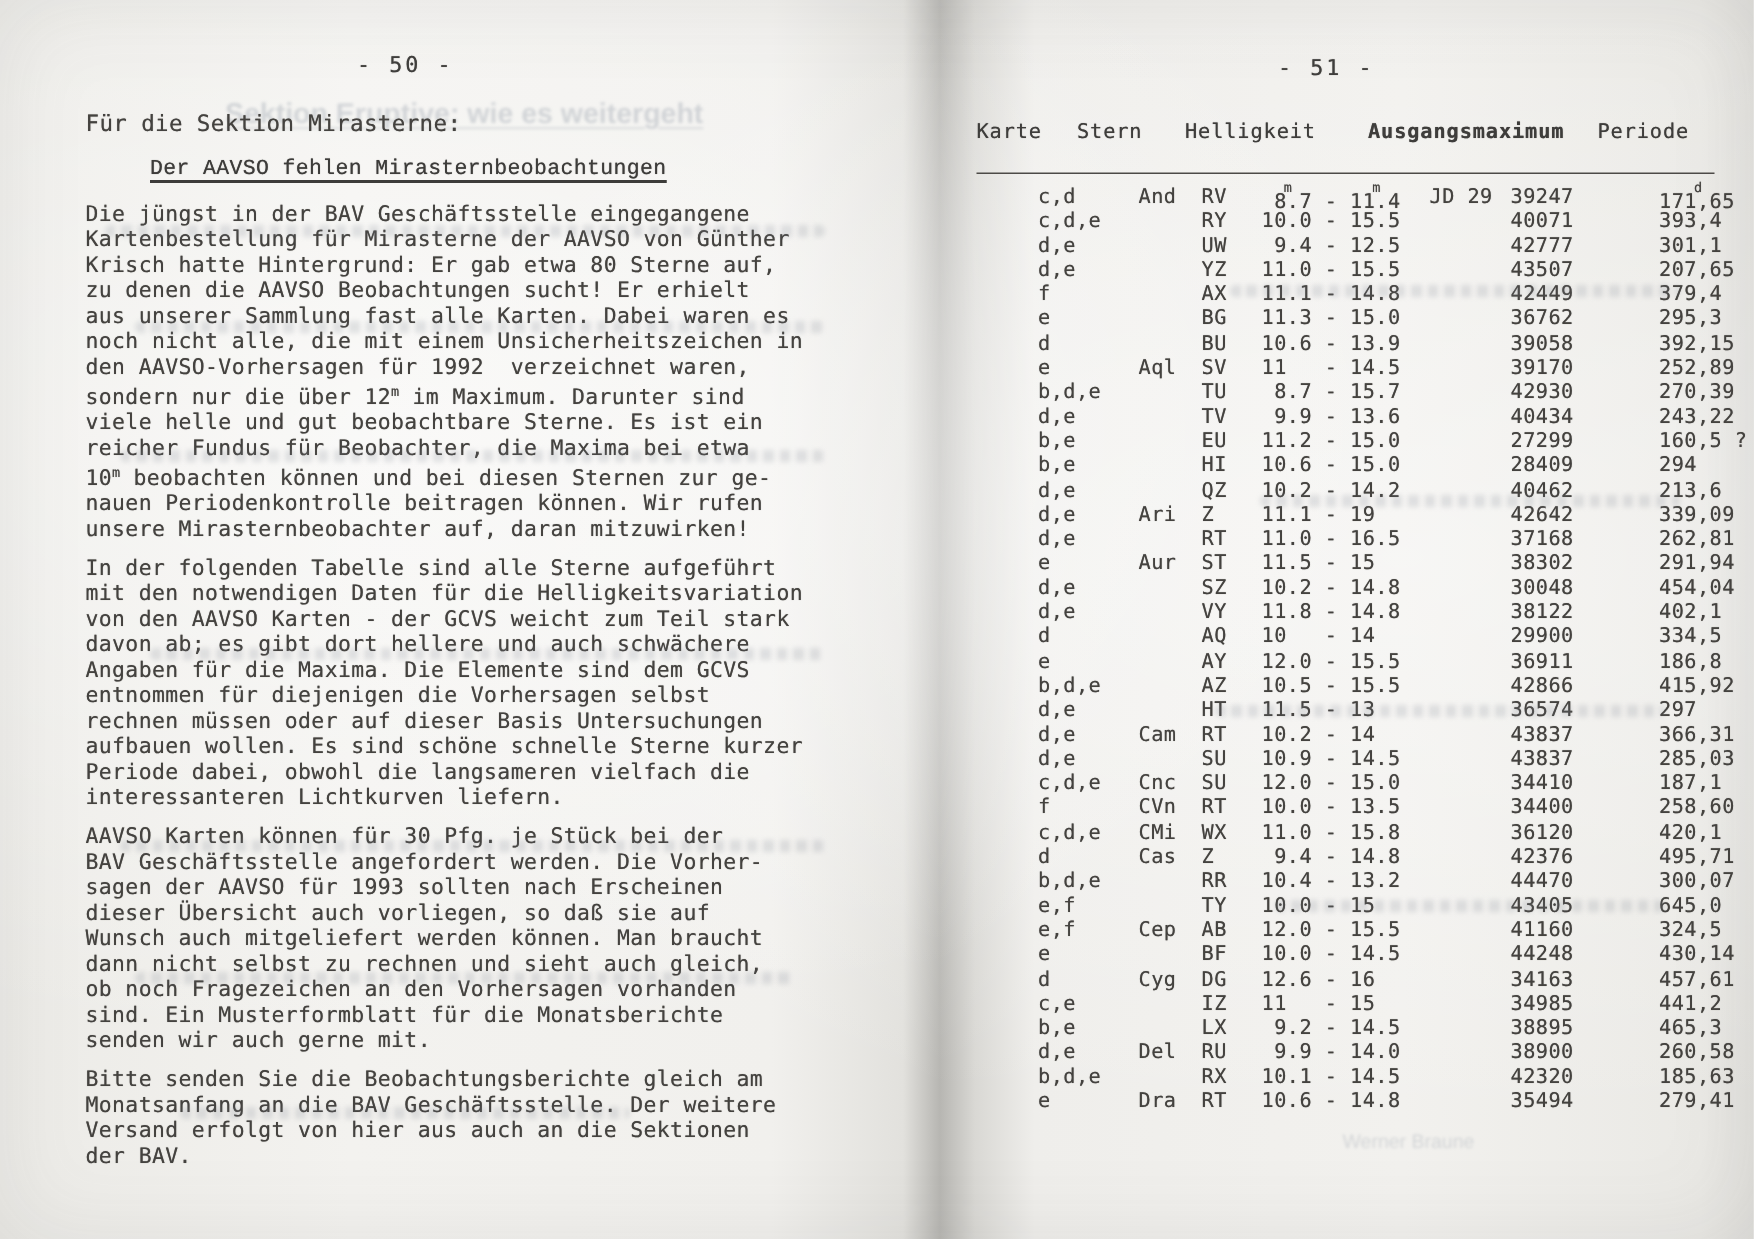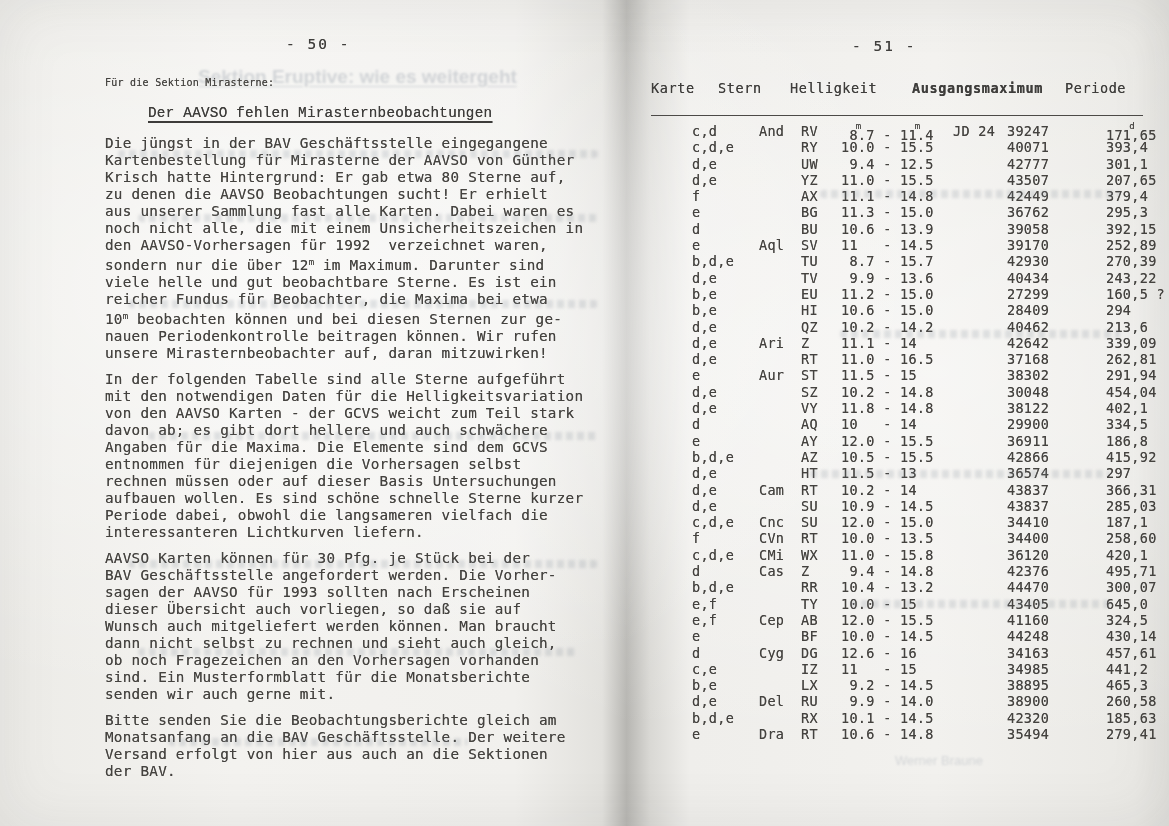--- a/index.html
+++ b/index.html
@@ -13,34 +13,34 @@
     background:
       radial-gradient(ellipse at 22% 35%, rgba(255,255,255,.55), rgba(255,255,255,0) 55%),
       radial-gradient(ellipse at 80% 45%, rgba(255,255,255,.4), rgba(255,255,255,0) 60%),
       linear-gradient(90deg,
         #ecebe7 0%, #f3f2ef 20%, #f1f0ed 44%, #e2e1dd 51.5%,
         #b7b6b2 53.6%, #d9d8d4 55.6%, #efeeeb 59%,
         #f2f1ee 80%, #eae9e5 97%, #e2e1dd 100%);
     box-shadow: inset 0 0 60px rgba(90,88,84,.10);
   }
   .page{position:absolute;top:0;bottom:0;color:#44423f;}
-  .page-left{left:0;width:620px;margin-left:48px;}
+  .page-left{left:0;width:620px;}
   .page-right{left:640px;width:529px;}
 
   .pagenum{
     font-size:14.5px;letter-spacing:2px;color:#3f3e3c;
     text-shadow:0 0 .5px rgba(70,68,64,.8);
   }
   .page-left .pagenum{position:absolute;top:36px;left:238px;}
   .page-right .pagenum{position:absolute;top:38px;left:212px;}
 
   
   .textcol{position:absolute;top:74px;left:57px;width:520px;}
   .intro{
-    font-size:10px;letter-spacing:.25px;line-height:17px;margin:0 0 14px 0;
+    font-size:15px;letter-spacing:.25px;line-height:17px;margin:0 0 14px 0;
     white-space:pre;text-shadow:0 0 .5px rgba(70,68,64,.75);
   }
   .headline{
     font-size:14.3px;letter-spacing:.25px;line-height:17px;margin:0 0 13px 43px;
     white-space:pre;color:#3d3c3a;
     text-decoration:underline;text-underline-offset:4px;
     text-decoration-thickness:1.5px;
     text-shadow:0 0 .5px rgba(60,58,55,.85);
     font-family:Liberation Mono, monospace;
   }
@@ -159,21 +159,21 @@
         <span class="h-hell">Helligkeit</span>
         <span class="h-aus">Ausgangsmaximum</span>
         <span class="h-per">Periode</span>
       </div>
       <div class="tbody" id="tbody">
           <div class="trow">
             <span class="tc karte">c,d</span>
             <span class="tc const">And</span>
             <span class="tc star">RV</span>
             <span class="tc hell"> 8<sup class="sup0">m</sup>.7 - 11<sup class="sup0">m</sup>.4</span>
-            <span class="tc jd">JD 24</span>
+            <span class="tc jd">JD 29</span>
             <span class="tc max">39247</span>
             <span class="tc per">171<sup class="sup0">d</sup>,65</span>
           </div>
           <div class="trow">
             <span class="tc karte">c,d,e</span>
             <span class="tc const"></span>
             <span class="tc star">RY</span>
             <span class="tc hell">10.0 - 15.5</span>
             <span class="tc jd"></span>
             <span class="tc max">40071</span>
@@ -275,21 +275,21 @@
             <span class="tc star">QZ</span>
             <span class="tc hell">10.2 - 14.2</span>
             <span class="tc jd"></span>
             <span class="tc max">40462</span>
             <span class="tc per">213,6</span>
           </div>
           <div class="trow">
             <span class="tc karte">d,e</span>
             <span class="tc const">Ari</span>
             <span class="tc star">Z</span>
-            <span class="tc hell">11.1 - 14</span>
+            <span class="tc hell">11.1 - 19</span>
             <span class="tc jd"></span>
             <span class="tc max">42642</span>
             <span class="tc per">339,09</span>
           </div>
           <div class="trow">
             <span class="tc karte">d,e</span>
             <span class="tc const"></span>
             <span class="tc star">RT</span>
             <span class="tc hell">11.0 - 16.5</span>
             <span class="tc jd"></span>

